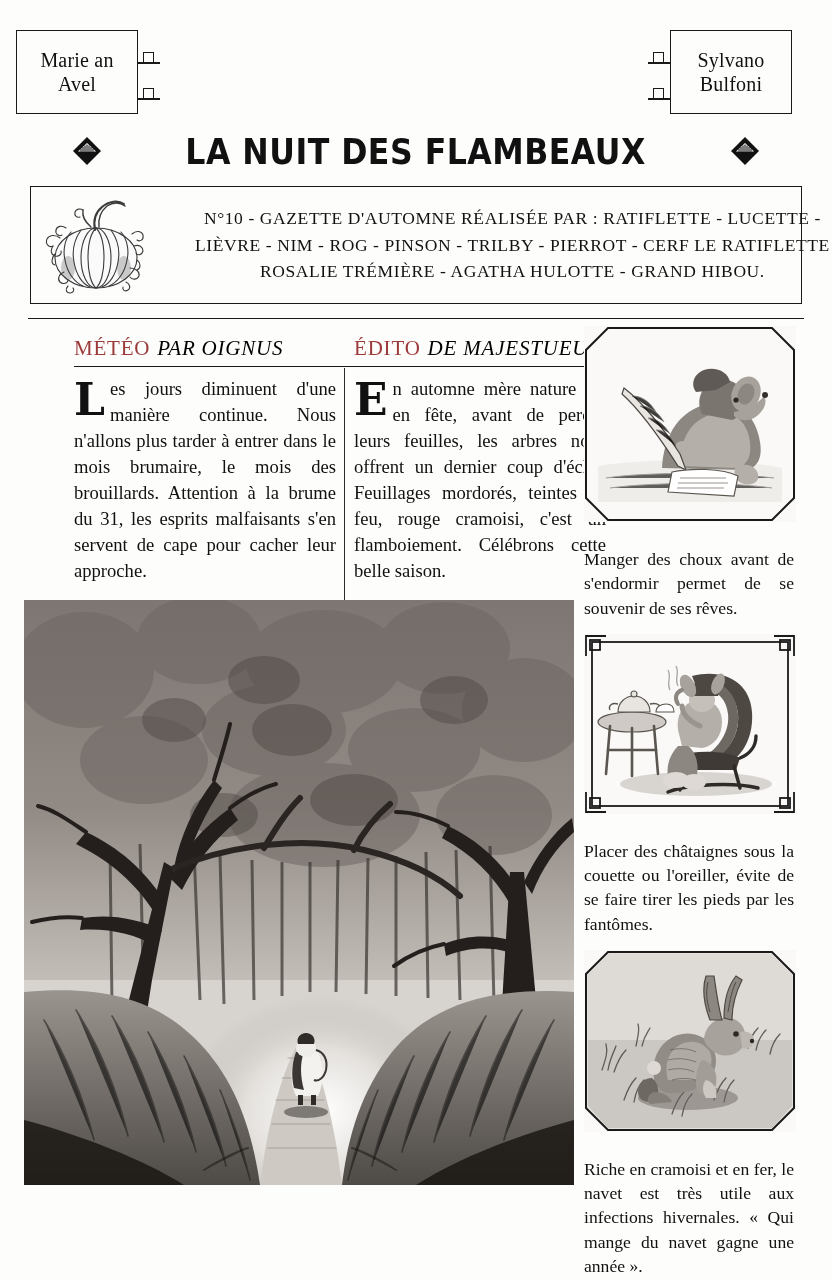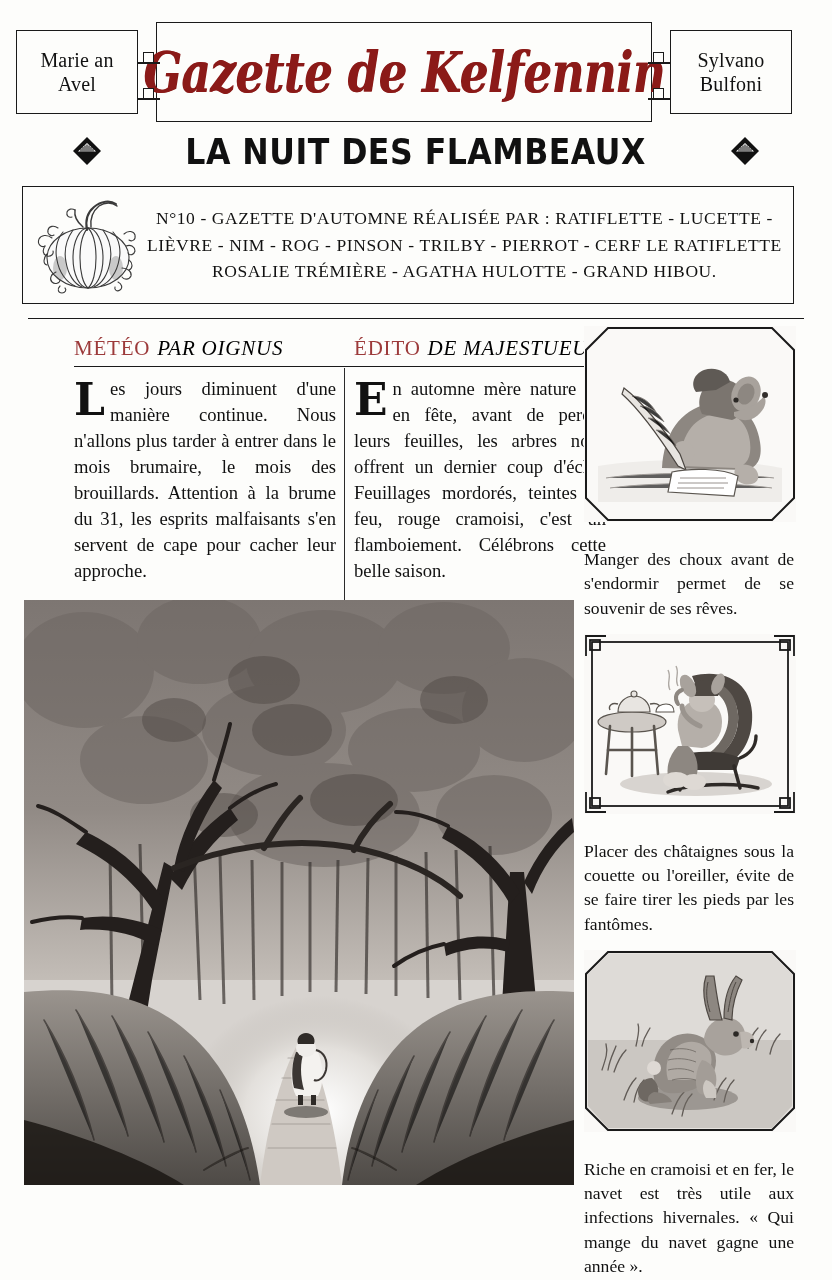--- a/index.html
+++ b/index.html
@@ -123,30 +123,31 @@
     font-weight: bold;
     font-size: 34px;
     letter-spacing: 0.5px;
     transform: scaleX(0.93) scaleY(1.06);
     white-space: nowrap;
   }
 
   
   .credits {
     position: absolute;
-    left: 22px;
+    left: 30px;
     top: 186px;
     width: 772px;
     height: 118px;
     border: 1.6px solid #1a1a1a;
     box-sizing: border-box;
     background: #fdfdfb;
     display: flex;
     align-items: center;
     padding: 0 16px 0 6px;
+    gap: 40px;
   }
   .credits .pumpkin {
     flex: 0 0 118px;
     height: 104px;
     display: flex;
     align-items: center;
     justify-content: center;
   }
   .credits .ctext {
     flex: 1 1 auto;
@@ -287,23 +288,20 @@
 
   <div class="masthead">
 
     <div class="author-box left">
       <div class="nm">
         <span>Marie an</span><br>
         <span>Avel</span>
       </div>
     </div>
 
-    <div class="title-box">
-      <div class="ttl" style="color: rgb(139, 26, 24);">Gazette de Kelfennin</div>
-    </div>
 
     <div class="author-box right">
       <div class="nm">
         <span>Sylvano</span><br>
         <span>Bulfoni</span>
       </div>
     </div>
 
     <div class="notch notch-l1">
       <i class="h"></i>

